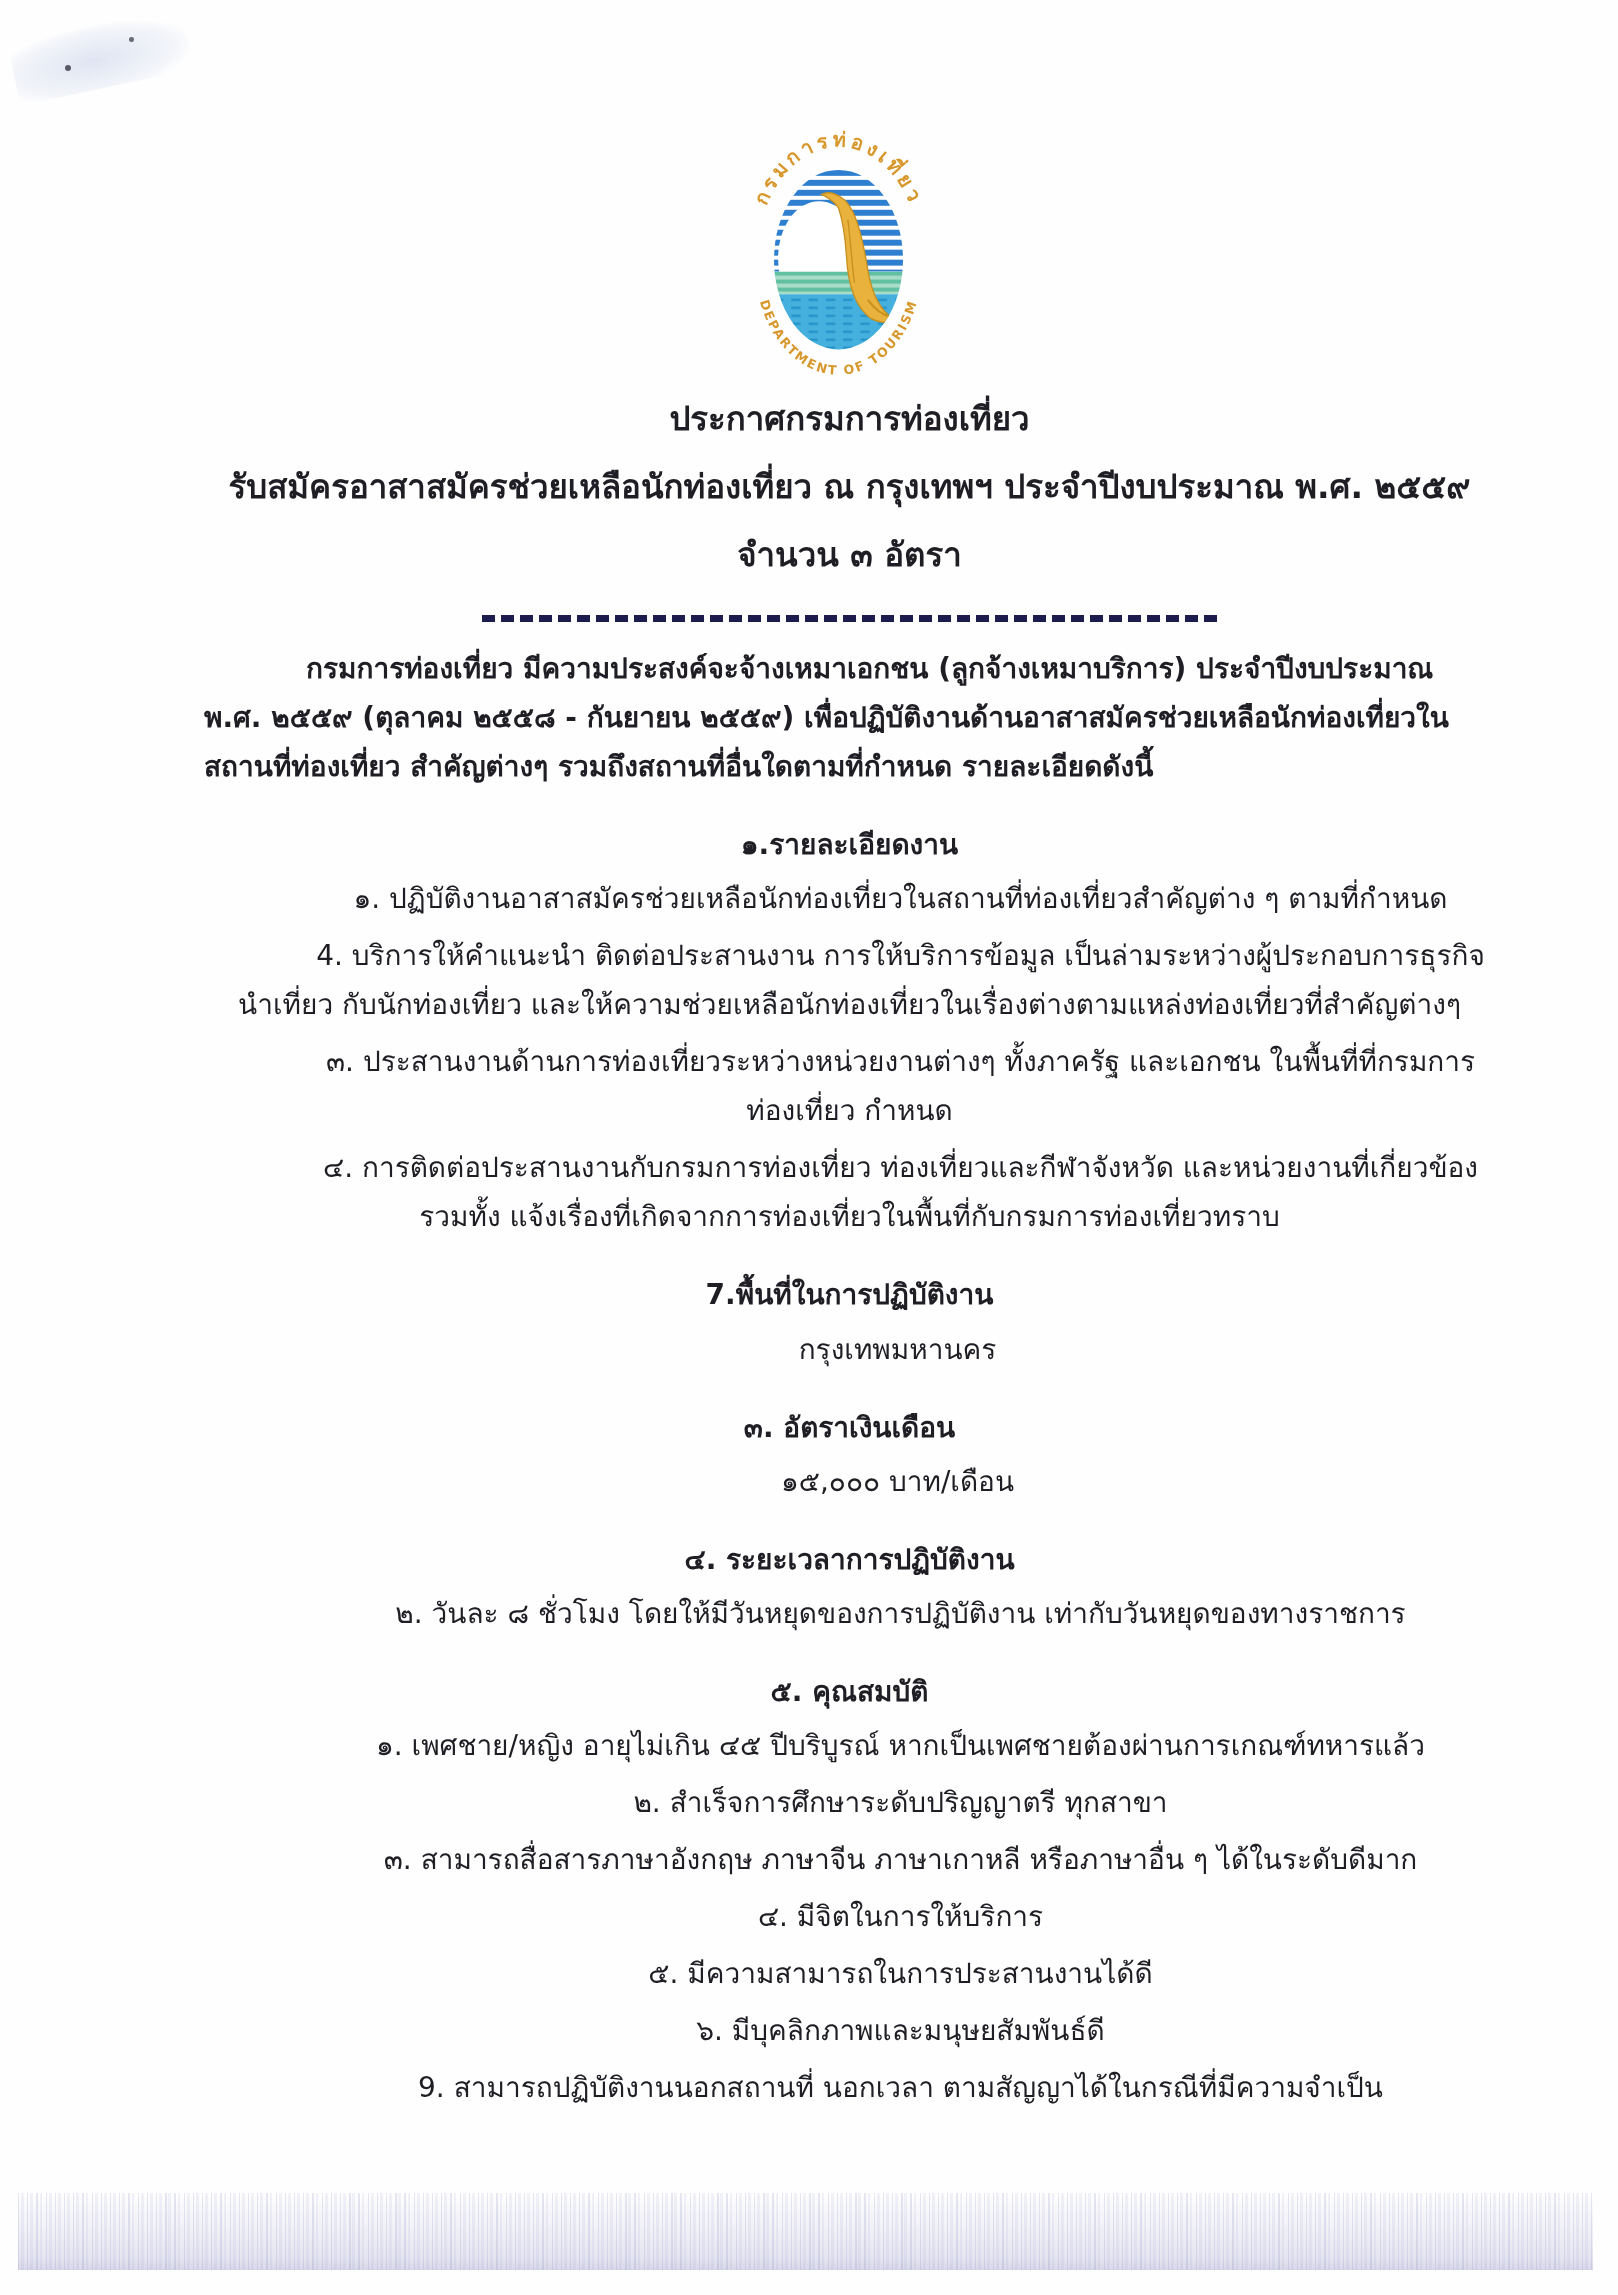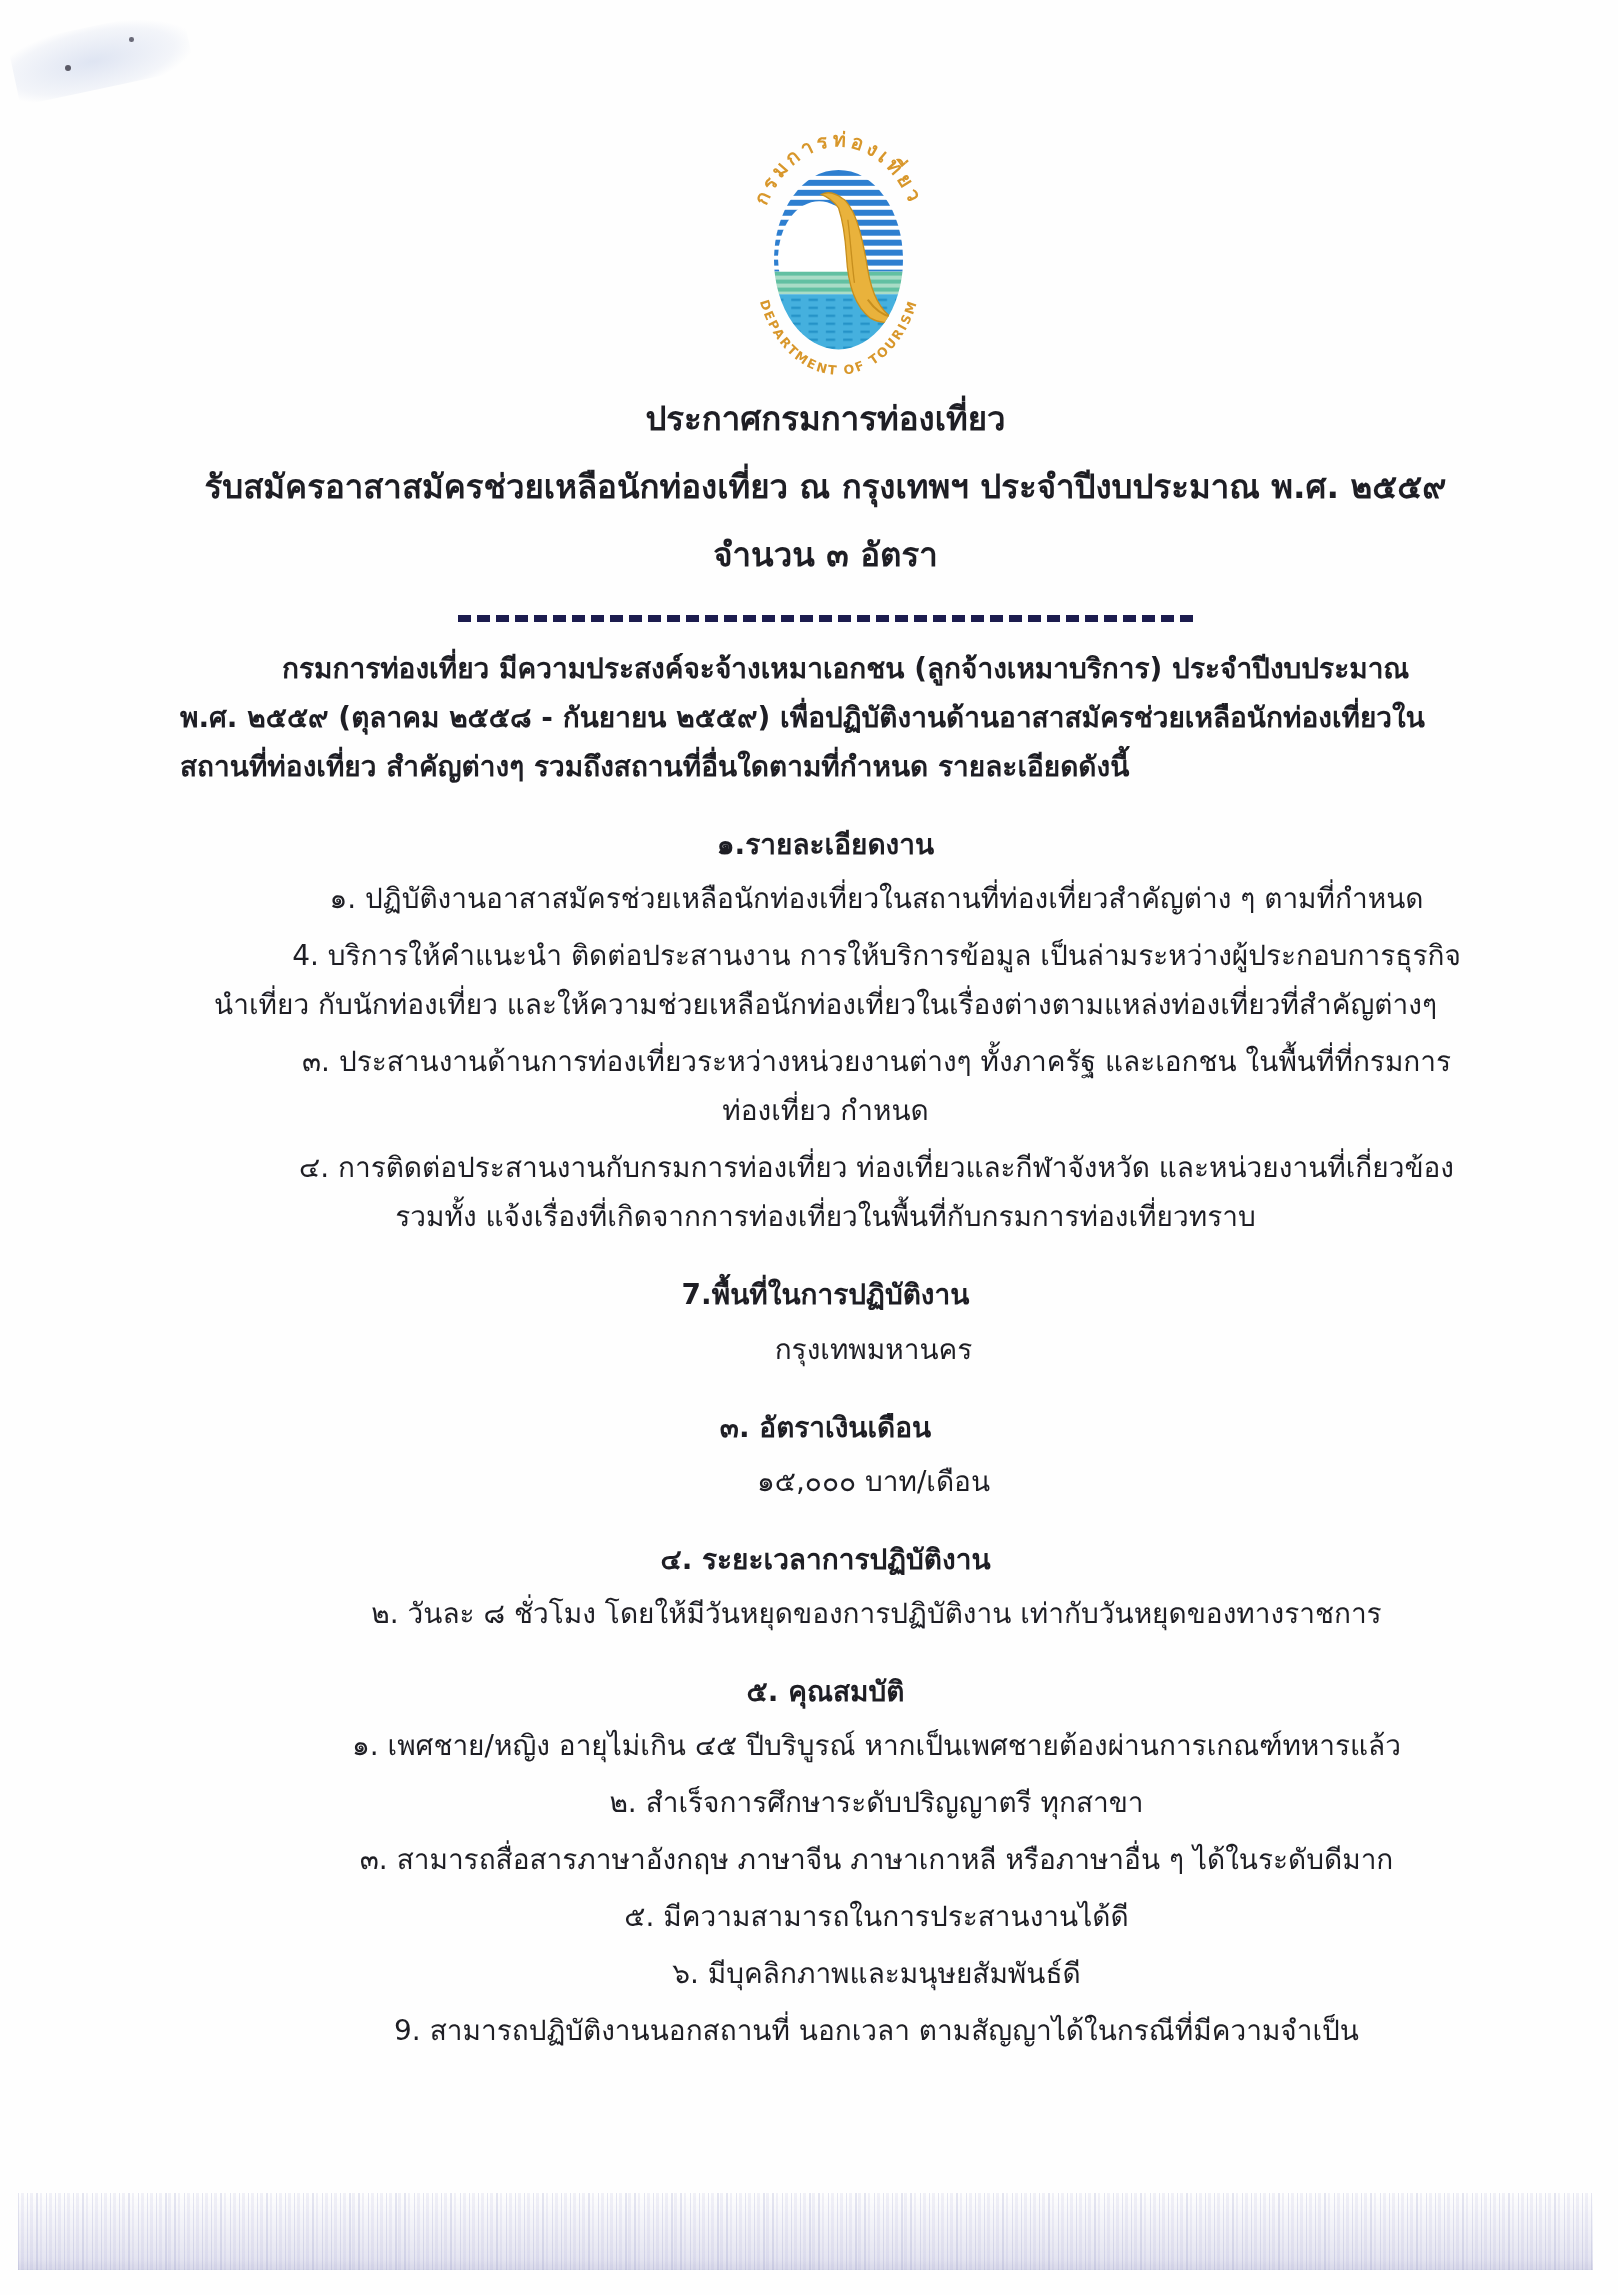--- a/index.html
+++ b/index.html
@@ -28,21 +28,21 @@
       repeating-linear-gradient(90deg, rgba(130,135,190,.20) 0 1.3px, transparent 1.3px 3.3px, rgba(150,150,205,.12) 3.3px 6px, transparent 6px 9.2px),
       linear-gradient(180deg, transparent 0%, rgba(140,140,195,.22) 85%, rgba(130,130,185,.30) 100%);
     border-bottom:1.3px solid rgba(120,125,180,.30);
   }
 
   
   .logo { position:absolute; left:737px; top:120px; width:207px; height:266px; }
 
   
   .doc {
-    position:absolute; left:180px; top:385px; width:1291px;
+    position:absolute; left:204px; top:385px; width:1291px;
     font-size:28px; line-height:49px;
   }
   .title-block { text-align:center; font-weight:bold; font-size:33px; line-height:68px; }
   .sep {
     width:735px; height:6.6px; margin:26px auto 22.4px;
     background:repeating-linear-gradient(90deg,#1c1c4e 0 13px, transparent 13px 19px);
   }
   .intro { margin:0; text-indent:102px;font-weight:bold; }
   .section { margin-top:29px;text-align:center; }
   .section-heading { font-weight:bold; font-size:28px; line-height:49px; margin:0 0 5.3px 0; }
@@ -131,20 +131,21 @@
     <div class="section">
       <h2 class="section-heading">๔. ระยะเวลาการปฏิบัติงาน</h2>
       <p class="item">๒. วันละ ๘ ชั่วโมง โดยให้มีวันหยุดของการปฏิบัติงาน เท่ากับวันหยุดของทางราชการ</p>
     </div>
 
     <div class="section">
       <h2 class="section-heading">๕. คุณสมบัติ</h2>
       <p class="item">๑. เพศชาย/หญิง  อายุไม่เกิน  ๔๕ ปีบริบูรณ์ หากเป็นเพศชายต้องผ่านการเกณฑ์ทหารแล้ว</p>
       <p class="item">๒. สำเร็จการศึกษาระดับปริญญาตรี ทุกสาขา</p>
       <p class="item">๓. สามารถสื่อสารภาษาอังกฤษ ภาษาจีน  ภาษาเกาหลี หรือภาษาอื่น ๆ ได้ในระดับดีมาก</p>
+      <p class="item">๔. มีจิตในการให้บริการ</p>
       <p class="item">๕. มีความสามารถในการประสานงานได้ดี</p>
       <p class="item">๖. มีบุคลิกภาพและมนุษยสัมพันธ์ดี</p>
       <p class="item">9. สามารถปฏิบัติงานนอกสถานที่ นอกเวลา ตามสัญญาได้ในกรณีที่มีความจำเป็น</p>
     </div>
 
   </div>
 </div>
 
 
 </body></html>

